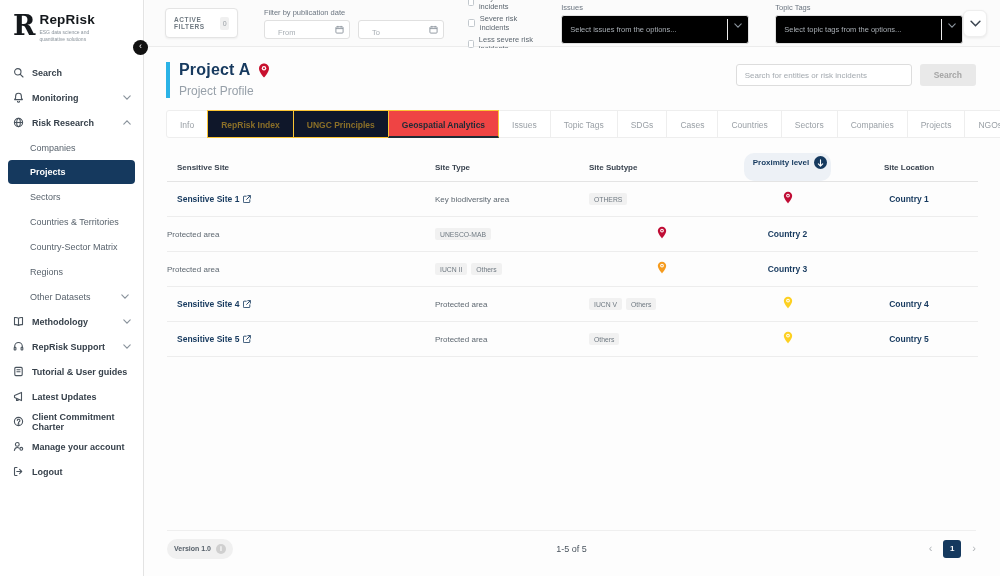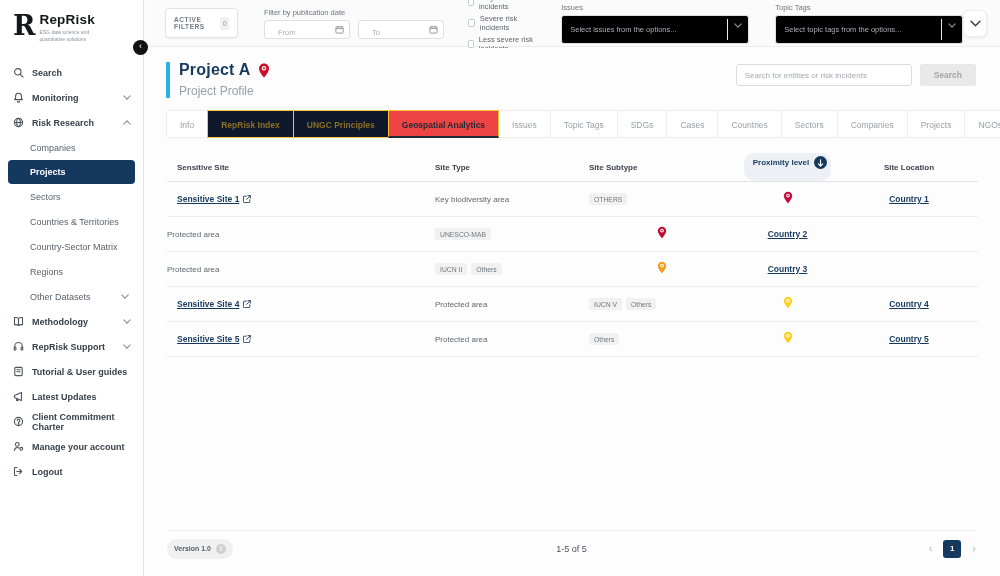--- a/index.html
+++ b/index.html
@@ -67,21 +67,21 @@
   .table { margin:15px 22px 0 22px; }
   .trow { display:grid; grid-template-columns:268px 154px 146px 105px 1fr; align-items:center; height:35px; border-bottom:1px solid #ededed; }
   .trow.head { height:29px; border-bottom:1px solid #e4e4e4; }
   .th { font-size:8px; font-weight:bold; color:#3a4450; }
   .c1 { padding-left:10px; }
   .c4 { justify-self:center; }
   .c5 { justify-self:center; }
   .prox-pill { display:inline-flex; align-items:center; gap:5px; background:#edf1f6; border-radius:10px; padding:3px 4px 12px 9px; }
   .sort-circle { width:13px; height:13px; border-radius:50%; display:flex; align-items:center; justify-content:center; }
   .site-link { display:inline-flex; align-items:center; gap:4px; }
-  .link { font-size:8.5px; color:#16395e; font-weight:bold; text-decoration:underline; cursor:pointer; }
+  .link { font-size:8.5px; color:#16395e; font-weight:bold; cursor:pointer; }
   .type-txt { font-size:8px; color:#5d6770; }
   .badges { display:inline-flex; gap:4px; }
   .badge { font-size:6.8px; color:#6e7880; background:#f1f1f1; border-radius:2px; padding:2.5px 5px; white-space:nowrap; }
 
   
   .footer { position:absolute; left:22px; right:24px; bottom:10px; height:36px; border-top:1px solid #efefef; display:flex; align-items:center; }
   .version-pill { display:inline-flex; align-items:center; gap:5px; background:#f0f0f0; border-radius:12px; padding:5px 7px; cursor:pointer; }
   .version-txt { font-size:7px; font-weight:bold; color:#555f69; }
   .info-circle { width:10px; height:10px; border-radius:50%; background:#cfcfcf; color:#fff; font-size:7px; line-height:10px; text-align:center; font-weight:bold; }
   .range { position:absolute; left:50%; transform:translateX(-50%); font-size:9px; color:#4a545e; }

